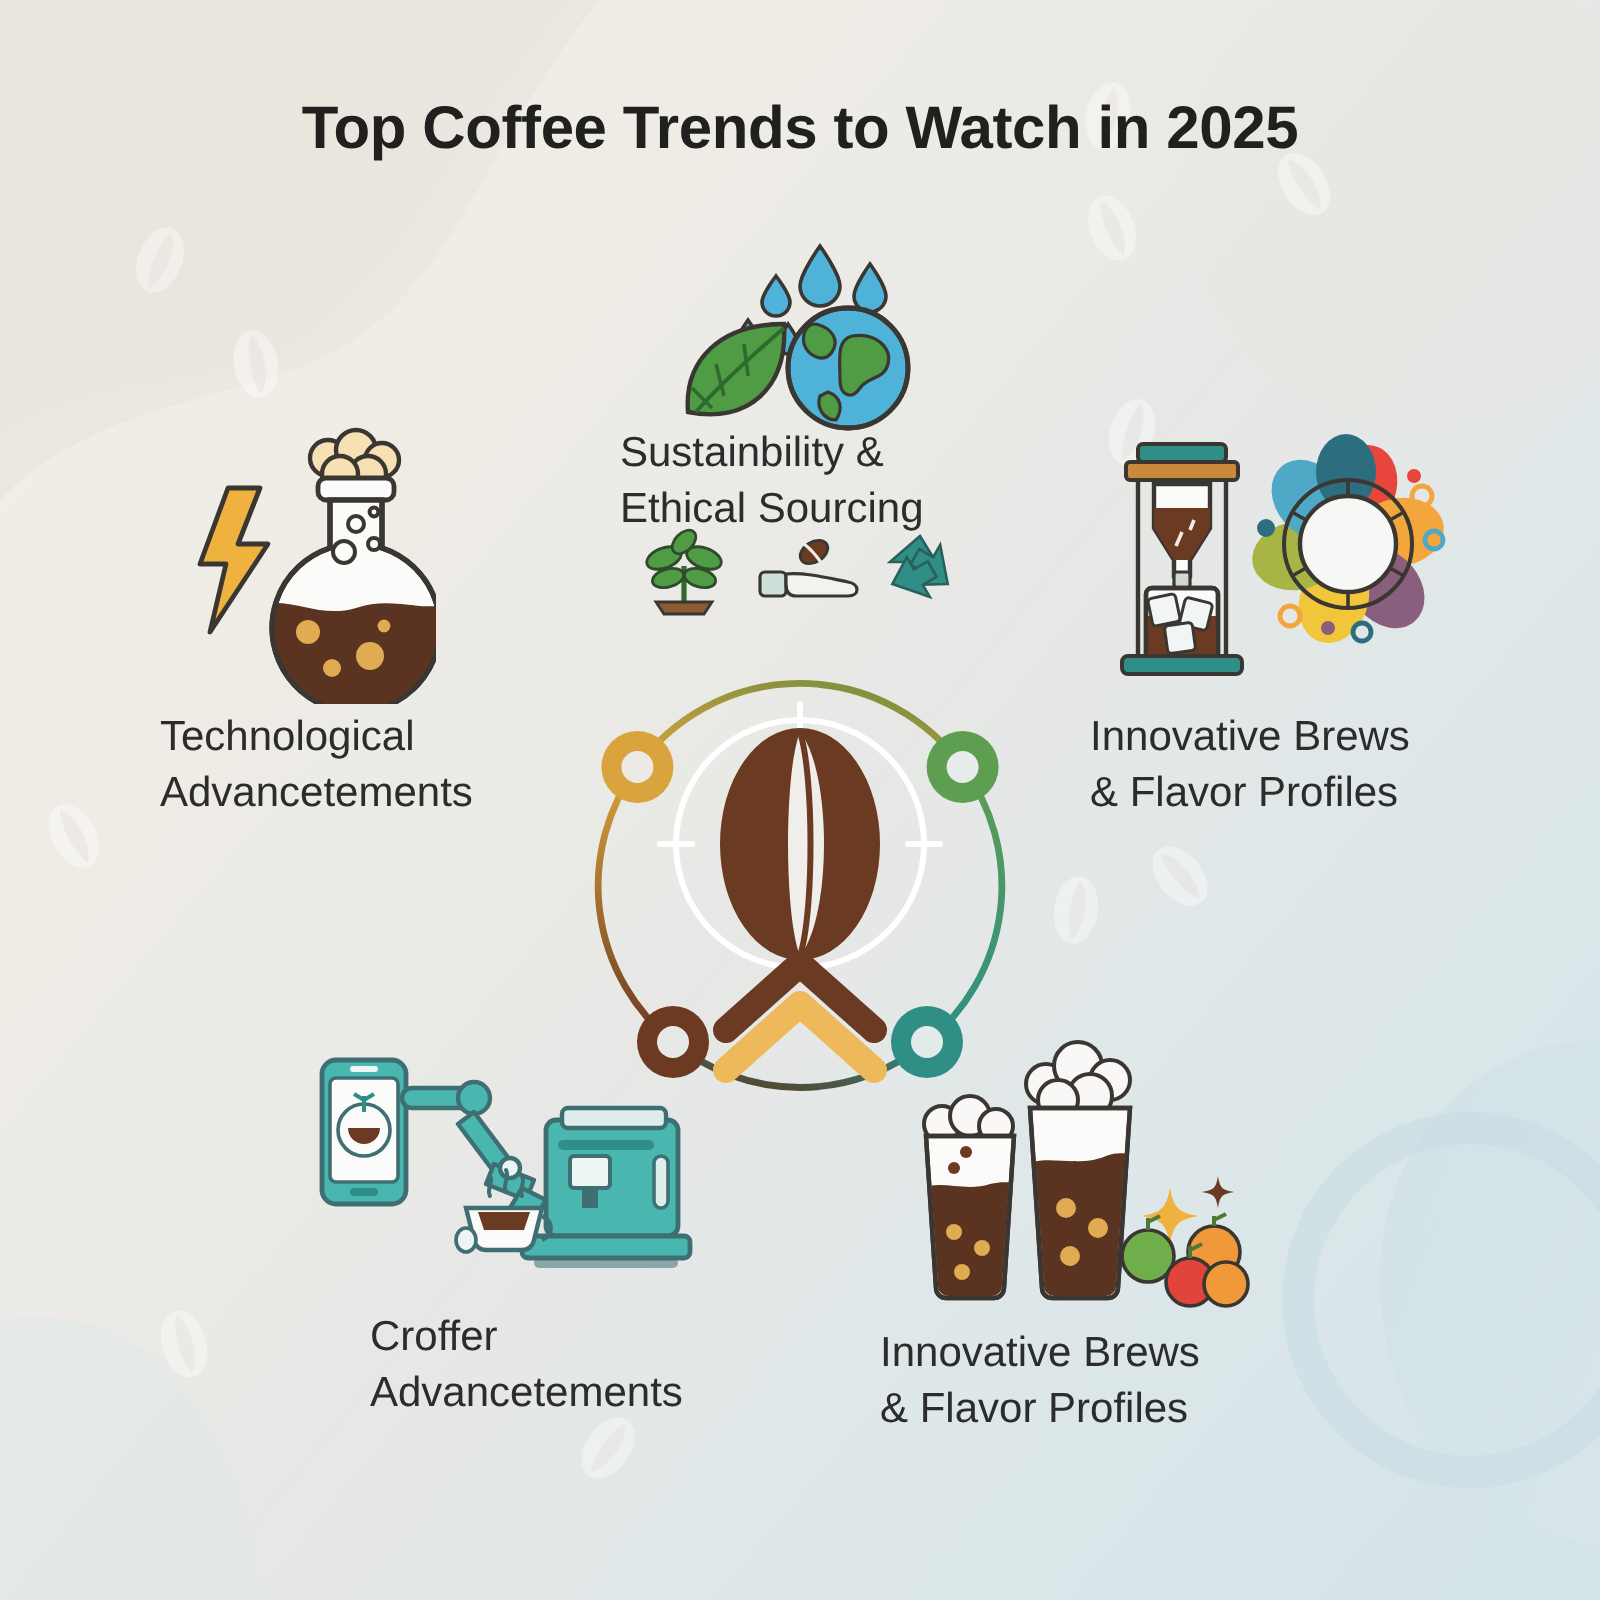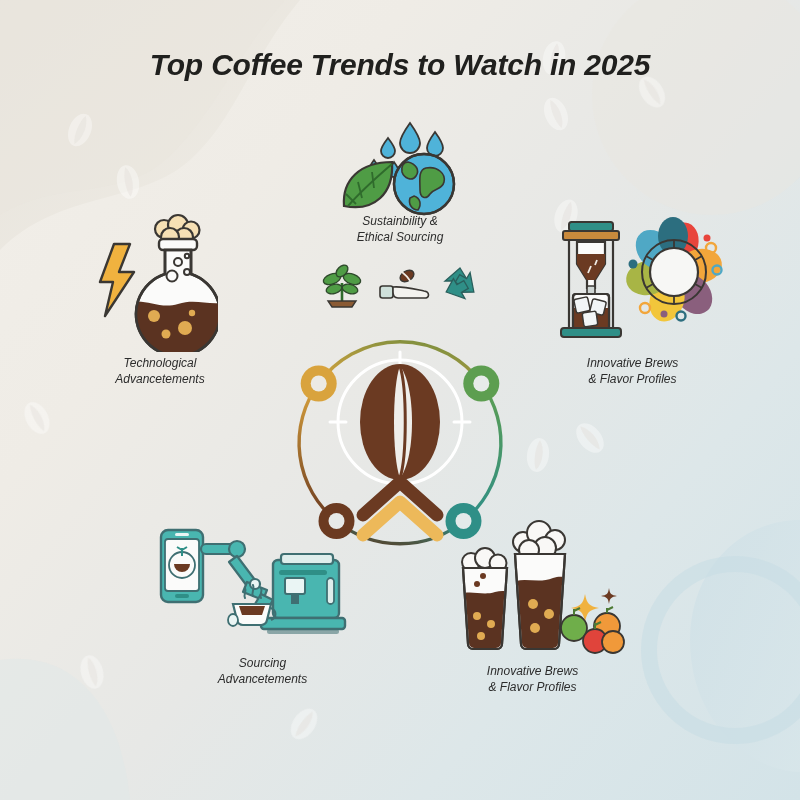--- a/index.html
+++ b/index.html
@@ -2,35 +2,35 @@
 <html><head>
 <meta charset="utf-8">
 <style>
   html,body{margin:0;padding:0;}
   body{
     width:800px;height:800px;
     font-family:"Liberation Sans", sans-serif;
     overflow:hidden;position:relative;
     background:#eceae6;
   }
-  #stage{position:absolute;inset:0;width:800px;height:800px;overflow:hidden;font-style:italic;}
+  #stage{position:absolute;inset:0;width:800px;height:800px;overflow:hidden;}
 
   .bg-layer{position:absolute;inset:0;}
   #bg-gradient{
     background:linear-gradient(130deg,#f2efe9 0%,#efece6 28%,#e7e8e6 52%,#dde7e9 74%,#d3e3e8 100%);
   }
 
   #title{
     position:absolute;left:0;top:48px;width:800px;text-align:center;
     font-size:30px;font-weight:bold;color:#20201e;letter-spacing:-0.2px;
   }
 
   .node-label{
-    position:absolute;text-align:center;color:#2c2c2c;
-    font-size:12px;line-height:1.35;white-space:pre-line;
+    position:absolute;text-align:left;color:#2c2c2c;
+    font-size:21px;line-height:1.35;white-space:pre-line;
   }
   #label-tech   {left:80px; top:355px; width:160px;}
   #label-sust   {left:310px;top:213px; width:180px;}
   #label-brews-r{left:545px;top:355px; width:175px;}
   #label-croffer{left:185px;top:655px; width:155px;}
   #label-brews-b{left:440px;top:663px; width:185px;}
 
   .icon-box{position:absolute;}
   #icon-tech     {left:88px; top:212px; width:130px;height:140px;}
   #icon-sust     {left:330px;top:118px; width:150px;height:100px;}
@@ -393,18 +393,18 @@
       <path d="M152,93 l0,-5 M152,90 l6,-3" fill="none" stroke="#4c7a34" stroke-width="2"></path>
     </g>
   </svg>
 
   <div class="node-label" id="label-tech">Technological
 Advancetements</div>
   <div class="node-label" id="label-sust">Sustainbility &amp;
 Ethical Sourcing</div>
   <div class="node-label" id="label-brews-r">Innovative Brews
 &amp; Flavor Profiles</div>
-  <div class="node-label" id="label-croffer">Sourcing
+  <div class="node-label" id="label-croffer">Croffer
 Advancetements</div>
   <div class="node-label" id="label-brews-b">Innovative Brews
 &amp; Flavor Profiles</div>
 
 </div>
 
 </body></html>

